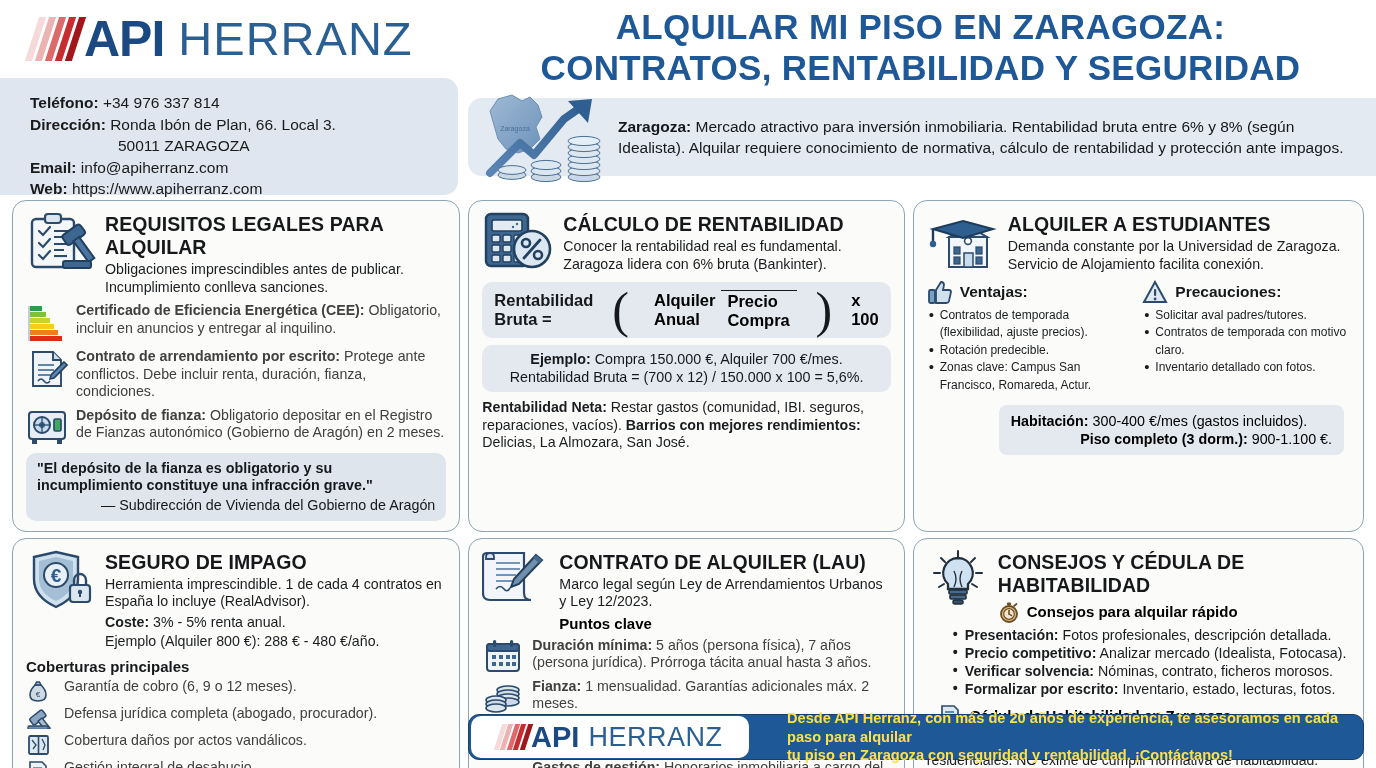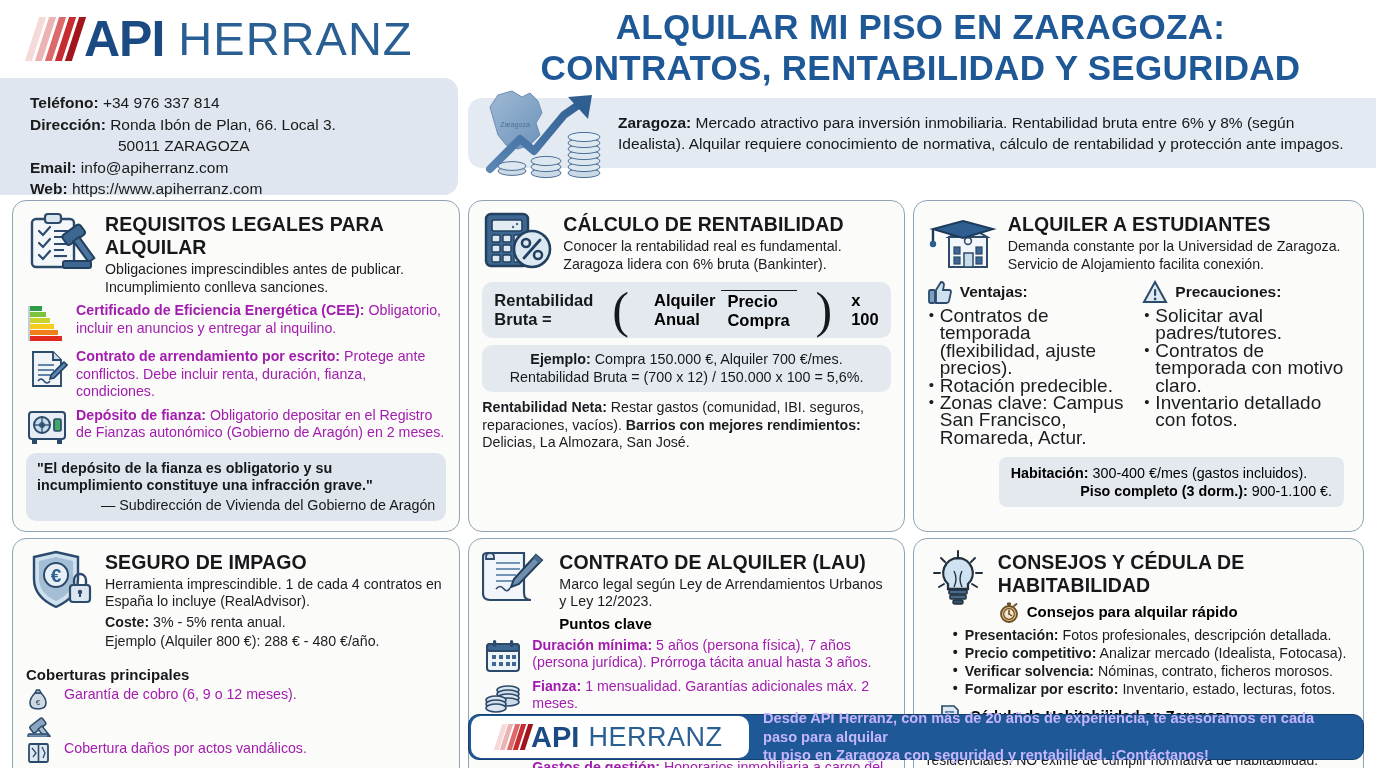--- a/index.html
+++ b/index.html
@@ -24,21 +24,21 @@
   .contact-box { position:absolute; left:0; top:78px; width:458px; height:117px;
     background:#dfe6ef; border-radius:0 14px 14px 0; padding:14px 0 16px 30px; }
   .contact-line { font-size:15.5px; color:#1a1a1a; line-height:21.5px; white-space:nowrap; }
   .contact-line b { font-weight:bold; }
   .contact-indent { padding-left:88px; }
 
   .title-wrap { position:absolute; left:465px; top:6px; width:911px; text-align:center; }
   .title-l1, .title-l2 { font-size:35px; font-weight:bold; color:#1f5896; letter-spacing:0.3px;
       line-height:41px; font-family:"Liberation Sans", sans-serif; }
 
-  .intro-box { position:absolute; left:468px; top:98px; width:908px; height:70px;
+  .intro-box { position:absolute; left:468px; top:98px; width:908px; height:78px;
      background:#e4eaf2; border-radius:14px 0 0 14px; display:flex; align-items:center; }
   .intro-icon { width:150px; height:92px; flex:0 0 150px; position:relative; }
   .intro-text { font-size:15.5px; line-height:21px; color:#15181c; padding-right:14px; }
   .intro-text b { font-weight:bold; }
 
   
   .grid { position:absolute; left:0; top:200px; width:1376px; }
   .row { display:flex; gap:8px; padding:0 12px; }
   .card {
     background:#fbfbf9; border:1.6px solid #8fa5b5; border-radius:14px;
@@ -49,21 +49,21 @@
   .card.c3 { width:455px; }
 
   .card-head { display:flex; align-items:flex-start; gap:9px; }
   .card-icon { flex:0 0 auto; }
   .card-headtext { flex:1 1 auto; padding-top:2px; }
   .card-title { font-size:19.5px; font-weight:bold; color:#16181b; letter-spacing:0.1px; line-height:23px; }
   .card-sub { font-size:14.2px; color:#1a1d20; line-height:17.5px; margin-top:2px; }
 
   .item { display:flex; gap:8px; margin-top:6px; align-items:flex-start; }
   .item .ic { flex:0 0 auto; padding-top:2px; }
-  .item .tx { font-size:14.2px; line-height:17.6px; color:#a21caf; }
+  .item .tx { font-size:14.2px; line-height:17.6px; color:#404040; }
   .item .tx b { font-weight:bold; }
 
   .quote { background:#dee5ed; border-radius:10px; padding:7px 11px; margin-top:8px; }
   .quote .q { font-size:14.3px; font-weight:bold; line-height:17.5px; color:#16181b; }
   .quote .a { font-size:14.3px; text-align:right; color:#16181b; line-height:18px; margin-top:1px;}
 
   .greybox { background:#e4e9ef; border-radius:10px; padding:7px 12px; margin-top:7px; }
 
   .formula { background:#e4e9ef; border-radius:10px; padding:8px 12px; margin-top:9px;
      display:flex; align-items:center; justify-content:center; gap:19px; }
@@ -79,24 +79,24 @@
   .example b { font-weight:bold; }
 
   .plainpara { font-size:14.2px; line-height:17.6px; color:#1a1d20; margin-top:7px; }
   .plainpara b { font-weight:bold; }
 
   .twocol { display:flex; gap:8px; margin-top:7px; }
   .twocol > div { flex:1 1 50%; }
   .colhead { display:flex; align-items:center; gap:7px; }
   .colhead .lbl { font-size:15.5px; font-weight:bold; color:#16181b; }
   ul.bl { list-style:none; margin-top:3px; }
-  ul.bl li { font-size:19px; line-height:17.4px; color:#1a1d20; padding-left:13px; position:relative; }
+  ul.bl li { font-size:12px; line-height:17.4px; color:#1a1d20; padding-left:13px; position:relative; }
   ul.bl li::before { content:"•"; position:absolute; left:2px; top:-1px; font-size:15px; }
 
-  .sectionhead { font-size:15px; font-weight:bold; color:#16181b; margin-top:15px; }
+  .sectionhead { font-size:15px; font-weight:bold; color:#16181b; margin-top:7px; }
   .subhead-ic { display:flex; align-items:center; gap:7px; margin-top:4px;}
   .subhead-ic .lbl { font-size:15px; font-weight:bold; color:#000000; }
 
   .bullets-tight { list-style:none; margin-top:3px; padding-left:26px; }
   .bullets-tight li { font-size:14.2px; line-height:18px; color:#1a1d20; padding-left:12px; position:relative; }
   .bullets-tight li::before { content:"•"; position:absolute; left:0; top:-1px; font-weight:bold; }
   .bullets-tight li b { font-weight:bold; }
 
   .para2 { font-size:14px; line-height:17.4px; color:#1a1d20; margin-top:7px; }
   .para2 b { font-weight:bold; }
@@ -104,21 +104,21 @@
   
   .footer { position:absolute; left:468px; top:714px; width:896px; height:46px;
      background:#1f5896; border-radius:11px; display:flex; align-items:center;
      border:1.5px solid #15416f; }
   .footer-logo { background:#fff; border-radius:10px; height:42px; width:278px; margin:0 0 0 2px;
      display:flex; align-items:center; justify-content:center; gap:0; flex:0 0 278px; }
   .f-slashes { display:flex; align-items:center; height:26px; }
   .f-slashes i { display:block; width:4.5px; height:26px; transform:skewX(-18deg); margin-right:2px; }
   .f-api { font-size:29px; font-weight:bold; color:#1b4a82; line-height:26px; margin-left:1px;}
   .f-herranz { font-size:27px; color:#2a5f94; line-height:26px; margin-left:9px; letter-spacing:0.5px;}
-  .footer-text { color:#c4b5fd; font-size:14.6px; font-weight:bold; line-height:18.5px; padding:0 14px; }
+  .footer-text { color:#fde047; font-size:14.6px; font-weight:bold; line-height:18.5px; padding:0 14px;margin-left:24px; }
 
   svg { display:block; }
 </style>
 </head>
 <body>
 
 <div class="page">
 
   <div class="header">
 
@@ -460,20 +460,21 @@
         <div class="item" style="margin-top:3px;">
           <span class="ic">
             <svg width="30" height="22" viewBox="0 0 30 22">
               <g transform="rotate(-38 14 10)">
                 <rect x="4" y="5" width="16" height="8" rx="2" fill="#8ba6c0" stroke="#2c4a6b" stroke-width="1.5"></rect>
                 <rect x="10" y="12" width="5" height="13" fill="#a8bdd0" stroke="#2c4a6b" stroke-width="1.5"></rect>
               </g>
               <rect x="2" y="19" width="20" height="3.4" rx="1" fill="#6f8fad" stroke="#2c4a6b" stroke-width="1.3"></rect>
             </svg>
           </span>
+          <span class="tx">Defensa jurídica completa (abogado, procurador).</span>
         </div>
         <div class="item" style="margin-top:3px;">
           <span class="ic">
             <svg width="30" height="22" viewBox="0 0 30 22">
               <rect x="3" y="2" width="19" height="18" rx="1.5" fill="#dde7f0" stroke="#2c4a6b" stroke-width="1.8"></rect>
               <line x1="12.5" y1="2" x2="12.5" y2="20" stroke="#2c4a6b" stroke-width="1.6"></line>
               <path d="M6 6 l4 5 l-3 4" stroke="#2c4a6b" stroke-width="1.3" fill="none"></path>
               <path d="M16 5 l3 6 l-2 5" stroke="#2c4a6b" stroke-width="1.3" fill="none"></path>
             </svg>
           </span>

